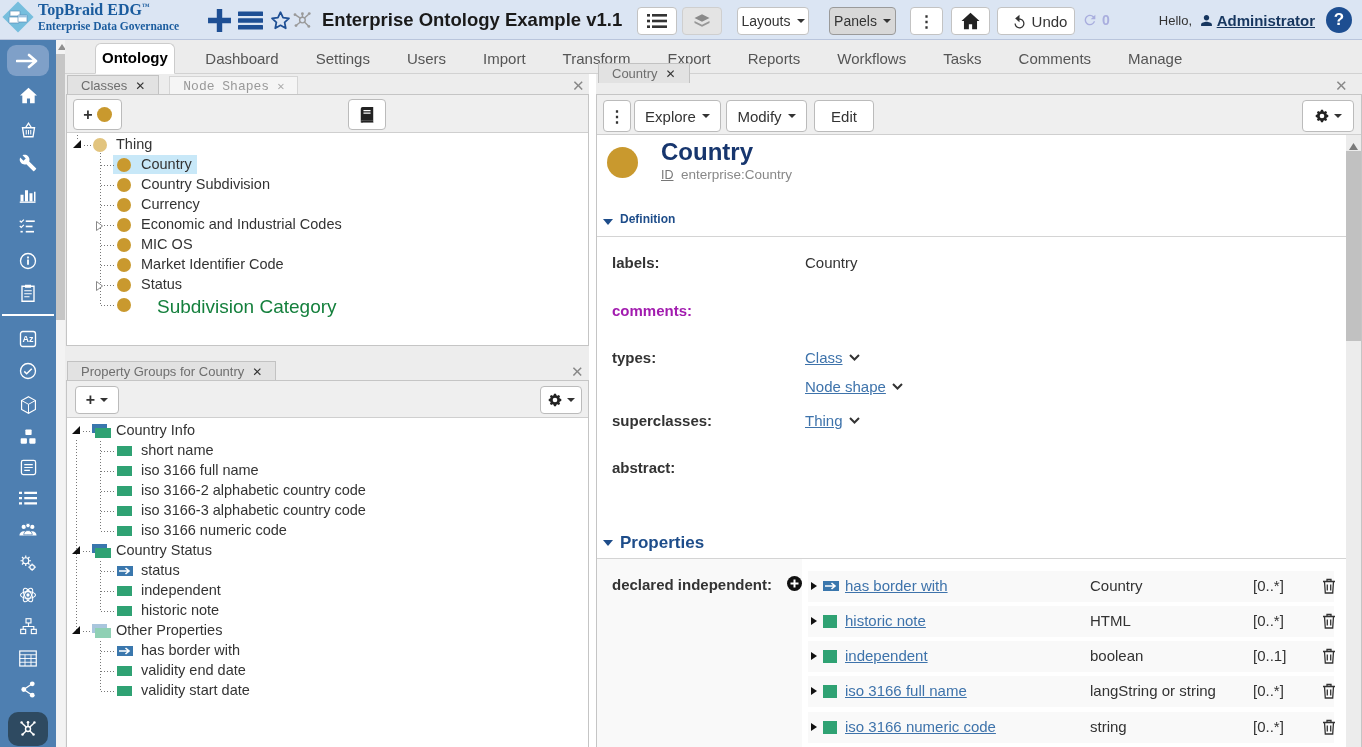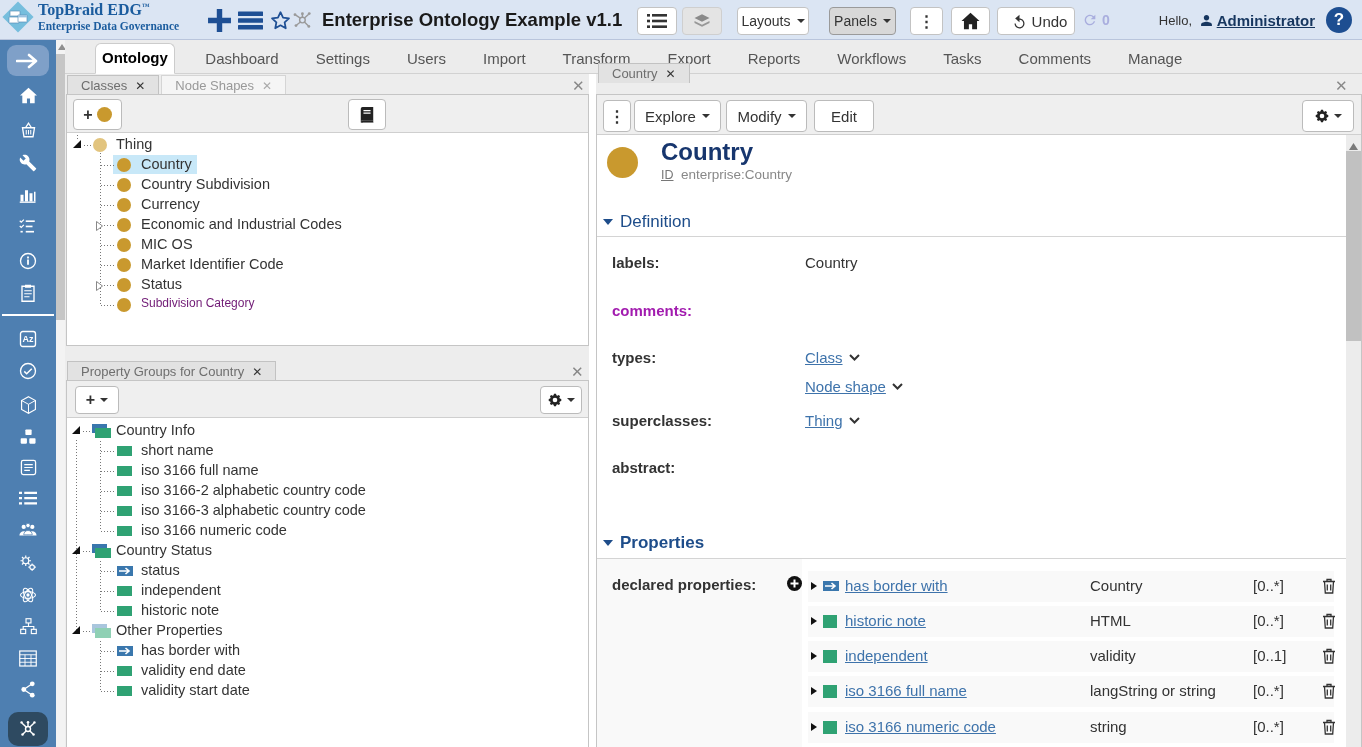--- a/index.html
+++ b/index.html
@@ -327,21 +327,21 @@
         <div class="t">Export</div>
         <div class="t">Reports</div>
         <div class="t">Workflows</div>
         <div class="t">Tasks</div>
         <div class="t">Comments</div>
         <div class="t">Manage</div>
   </div>
 </div>
 
 <div class="ptabrow" style="left:67px; top:75px; position:absolute;">
-  <div class="ptab act">Classes<span class="x">✕</span></div><div class="ptab ina" style="margin-left:2px;">Node Shapes<span class="x">✕</span></div>
+  <div class="ptab act">Classes<span class="x">✕</span></div><div class="ptab ina" style="margin-left:10px;font-family:Liberation Mono, monospace;">Node Shapes<span class="x">✕</span></div>
 </div>
 <div class="pclose" style="left:572px; top:77px;">✕</div>
 <div class="panel" id="panelL1" style="left:66px; top:94px; width:523px; height:252px;">
   <div class="toolbar">
     <div class="btn" style="left:6px; top:4px; width:49px; height:31px;">
           <span style="font-weight:bold; font-size:16px;">+</span>
           <span style="display:inline-block;width:15px;height:15px;border-radius:50%;background:#c9992e;margin-left:4px;"></span>
         </div>
     <div class="btn" style="left:281px; top:4px; width:38px; height:31px;">
           <svg width="16" height="18" viewBox="0 0 18 20">
@@ -406,21 +406,21 @@
 <div style="position:absolute; left:117px; top:258px; width:14px; height:14px; border-radius:50%; background:#c9992e;"></div>
 <div style="position:absolute; left:141px; top:256px; font-size:14.5px; color:#333; white-space:nowrap; ">Market Identifier Code</div>
 <div class="dot-h" style="left:101px; top:285px; width:15px;"></div>
 <svg style="position:absolute; left:96px; top:281px;" width="7" height="10" viewBox="0 0 7 10">
         <path d="M0.5 0.5v9l6-4.5z" fill="#fff" stroke="#888" stroke-width="1"></path>
       </svg>
 <div style="position:absolute; left:117px; top:278px; width:14px; height:14px; border-radius:50%; background:#c9992e;"></div>
 <div style="position:absolute; left:141px; top:276px; font-size:14.5px; color:#333; white-space:nowrap; ">Status</div>
 <div class="dot-h" style="left:101px; top:305px; width:15px;"></div>
 <div style="position:absolute; left:117px; top:298px; width:14px; height:14px; border-radius:50%; background:#c9992e;"></div>
-<div style="position:absolute; left:141px; top:296px; font-size:12px; color:#701a75; white-space:nowrap; ">Subdivision Category</div>
+<div style="position:absolute; left:157px; top:296px; font-size:19px; color:#15803d; white-space:nowrap; ">Subdivision Category</div>
 </div>
 <div id="treebot-overlay" style="position:absolute; left:0; top:0;">
 <div class="dot-v" style="left:76px; top:440px; height:191px;"></div>
 <svg style="position:absolute; left:72px; top:426px;" width="9" height="9" viewBox="0 0 9 9">
         <path d="M8 0v8H0z" fill="#111"></path>
       </svg>
 <div class="dot-h" style="left:83px; top:431px; width:9px;"></div>
 <div style="position:absolute; left:92px; top:424px; width:15px; height:9px; background:#3a77ad;"></div>
       <div style="position:absolute; left:95px; top:428px; width:16px; height:10px; background:#2fa273;"></div>
 <div style="position:absolute; left:116px; top:422px; font-size:14.5px; color:#333; white-space:nowrap; ">Country Info</div>
@@ -502,21 +502,21 @@
         </div>
   </div>
 </div>
 <div id="rcontent" style="position:absolute; left:596px; top:134px; width:766px; height:613px;">
   <div style="position:absolute; left:11px; top:13px; width:31px; height:31px; border-radius:50%; background:#c9992e;"></div>
   <div style="position:absolute; left:65px; top:4px; font-size:24px; font-weight:bold; color:#17366e;">Country</div>
   <div style="position:absolute; left:65px; top:33px; font-size:13.5px; color:#888;"><span style="font-size:12.5px; color:#777; text-decoration:underline;">ID</span>&nbsp; enterprise:Country</div>
 </div>
 <div id="rc2" style="position:absolute; left:596px; top:134px; width:766px; height:613px; overflow:hidden;">
       <div style="position:absolute; left:7px; top:85px; width:0; height:0; border-left:5px solid transparent; border-right:5px solid transparent; border-top:6px solid #1e4d8a;"></div>
-      <div style="position:absolute; left:24px; top:78px; font-size:17px; font-weight:normal; color:#1e4d8a;">Definition</div>
+      <div style="position:absolute; left:24px; top:78px; font-size:12px; font-weight:bold; color:#1e4d8a;">Definition</div>
       <div style="position:absolute; left:1px; top:102px; width:749px; border-top:1px solid #d4d4d4;"></div>
       <div style="position:absolute; left:16px; top:120px; font-size:15px; font-weight:bold; color:#333;">labels:</div>
       <div style="position:absolute; left:209px; top:120px; font-size:15px; color:#333; display:flex; align-items:center;">Country</div>
       <div style="position:absolute; left:16px; top:168px; font-size:15px; font-weight:bold; color:#a21caf;">comments:</div>
       <div style="position:absolute; left:16px; top:215px; font-size:15px; font-weight:bold; color:#333;">types:</div>
       <div style="position:absolute; left:209px; top:215px; font-size:15px; color:#333; display:flex; align-items:center;">
         <a style="color:#3e73ab; text-decoration:underline;">Class</a>
         <svg style="margin-left:6px;" width="11" height="7" viewBox="0 0 11 7">
           <path d="M1 1l4.5 4.5L10 1" stroke="#333" stroke-width="2" fill="none"></path>
         </svg>
@@ -532,21 +532,21 @@
         <a style="color:#3e73ab; text-decoration:underline;">Thing</a>
         <svg style="margin-left:6px;" width="11" height="7" viewBox="0 0 11 7">
           <path d="M1 1l4.5 4.5L10 1" stroke="#333" stroke-width="2" fill="none"></path>
         </svg>
       </div>
       <div style="position:absolute; left:16px; top:325px; font-size:15px; font-weight:bold; color:#333;">abstract:</div>
       <div style="position:absolute; left:7px; top:406px; width:0; height:0; border-left:5px solid transparent; border-right:5px solid transparent; border-top:6px solid #1e4d8a;"></div>
       <div style="position:absolute; left:24px; top:399px; font-size:17px; font-weight:bold; color:#1e4d8a;">Properties</div>
       <div style="position:absolute; left:1px; top:424px; width:749px; border-top:1px solid #d4d4d4;"></div>
       <div style="position:absolute; left:1px; top:425px; width:205px; height:188px; background:#f9f9f9;"></div>
-      <div style="position:absolute; left:16px; top:442px; font-size:15px; font-weight:bold; color:#333;">declared properties:</div>
+      <div style="position:absolute; left:16px; top:442px; font-size:15px; font-weight:bold; color:#333;">declared independent:</div>
       <div style="position:absolute; left:191px; top:442px; width:15px; height:15px; border-radius:50%; background:#111;"><svg width="15" height="15" viewBox="0 0 15 15">
           <path d="M7.5 3.5v8M3.5 7.5h8" stroke="#fff" stroke-width="2"></path>
         </svg></div>
       <div style="position:absolute; left:212px; top:437px; width:526px; height:31px; background:#f9f9f9;"></div>
       <div style="position:absolute; left:215px; top:448px; width:0; height:0; border-top:4.5px solid transparent; border-bottom:4.5px solid transparent; border-left:6px solid #111;"></div>
       <svg style="position:absolute; left:227px; top:447px;" width="16" height="10" viewBox="0 0 16 10">
         <rect width="16" height="10" fill="#3a77ad"></rect>
         <path d="M2 5h9M8.5 2L12 5 8.5 8" stroke="#fff" stroke-width="1.6" fill="none"></path>
       </svg>
       <div style="position:absolute; left:249px; top:443px; font-size:15px;"><a style="color:#3e73ab; text-decoration:underline;">has border with</a></div>
@@ -561,21 +561,21 @@
       <div style="position:absolute; left:249px; top:478px; font-size:15px;"><a style="color:#3e73ab; text-decoration:underline;">historic note</a></div>
       <div style="position:absolute; left:494px; top:478px; font-size:15px; color:#333;">HTML</div>
       <div style="position:absolute; left:657px; top:478px; font-size:15px; color:#333;">[0..*]</div>
       <svg style="position:absolute; left:726px; top:479px;" width="14" height="16" viewBox="0 0 14 16">
         <path d="M1 3.5h12M5 3V1.5h4V3M2.5 3.5l.8 11.5h7.4l.8-11.5M5.3 6.5v6M8.7 6.5v6" stroke="#333" stroke-width="1.3" fill="none"></path>
       </svg>
       <div style="position:absolute; left:212px; top:507px; width:526px; height:31px; background:#f9f9f9;"></div>
       <div style="position:absolute; left:215px; top:518px; width:0; height:0; border-top:4.5px solid transparent; border-bottom:4.5px solid transparent; border-left:6px solid #111;"></div>
       <div style="position:absolute; left:227px; top:516px; width:14px; height:13px; background:#2fa273;"></div>
       <div style="position:absolute; left:249px; top:513px; font-size:15px;"><a style="color:#3e73ab; text-decoration:underline;">independent</a></div>
-      <div style="position:absolute; left:494px; top:513px; font-size:15px; color:#333;">validity</div>
+      <div style="position:absolute; left:494px; top:513px; font-size:15px; color:#333;">boolean</div>
       <div style="position:absolute; left:657px; top:513px; font-size:15px; color:#333;">[0..1]</div>
       <svg style="position:absolute; left:726px; top:514px;" width="14" height="16" viewBox="0 0 14 16">
         <path d="M1 3.5h12M5 3V1.5h4V3M2.5 3.5l.8 11.5h7.4l.8-11.5M5.3 6.5v6M8.7 6.5v6" stroke="#333" stroke-width="1.3" fill="none"></path>
       </svg>
       <div style="position:absolute; left:212px; top:542px; width:526px; height:31px; background:#f9f9f9;"></div>
       <div style="position:absolute; left:215px; top:553px; width:0; height:0; border-top:4.5px solid transparent; border-bottom:4.5px solid transparent; border-left:6px solid #111;"></div>
       <div style="position:absolute; left:227px; top:551px; width:14px; height:13px; background:#2fa273;"></div>
       <div style="position:absolute; left:249px; top:548px; font-size:15px;"><a style="color:#3e73ab; text-decoration:underline;">iso 3166 full name</a></div>
       <div style="position:absolute; left:494px; top:548px; font-size:15px; color:#333;">langString or string</div>
       <div style="position:absolute; left:657px; top:548px; font-size:15px; color:#333;">[0..*]</div>

